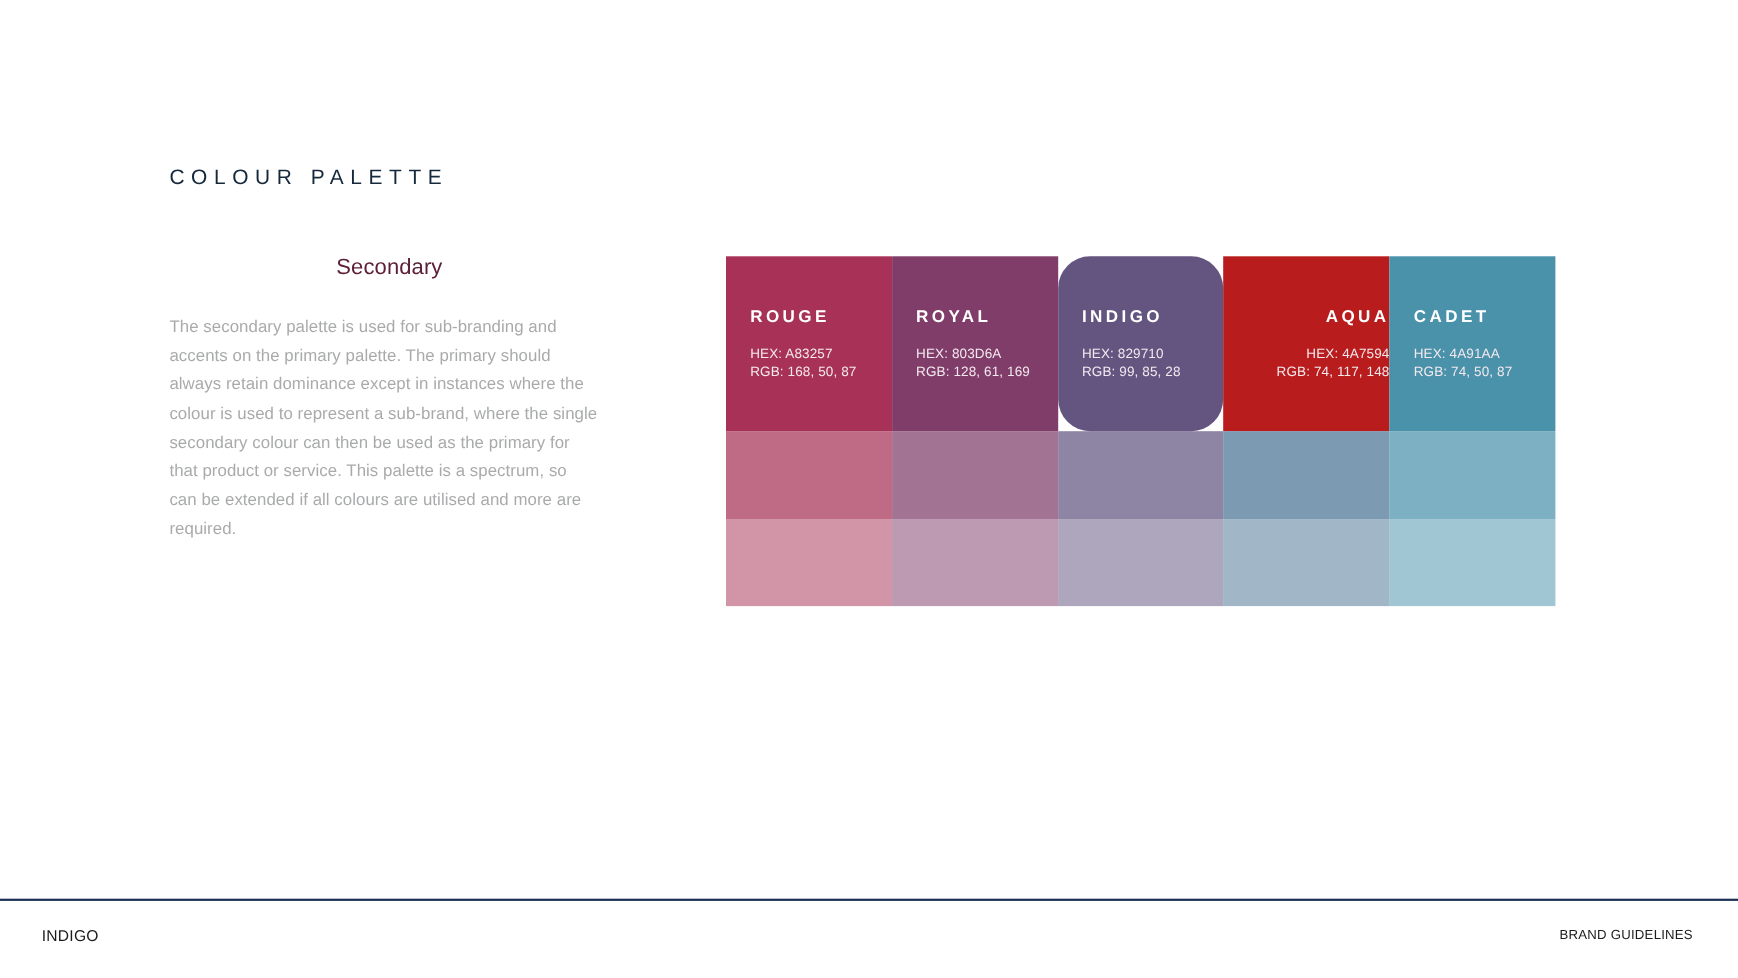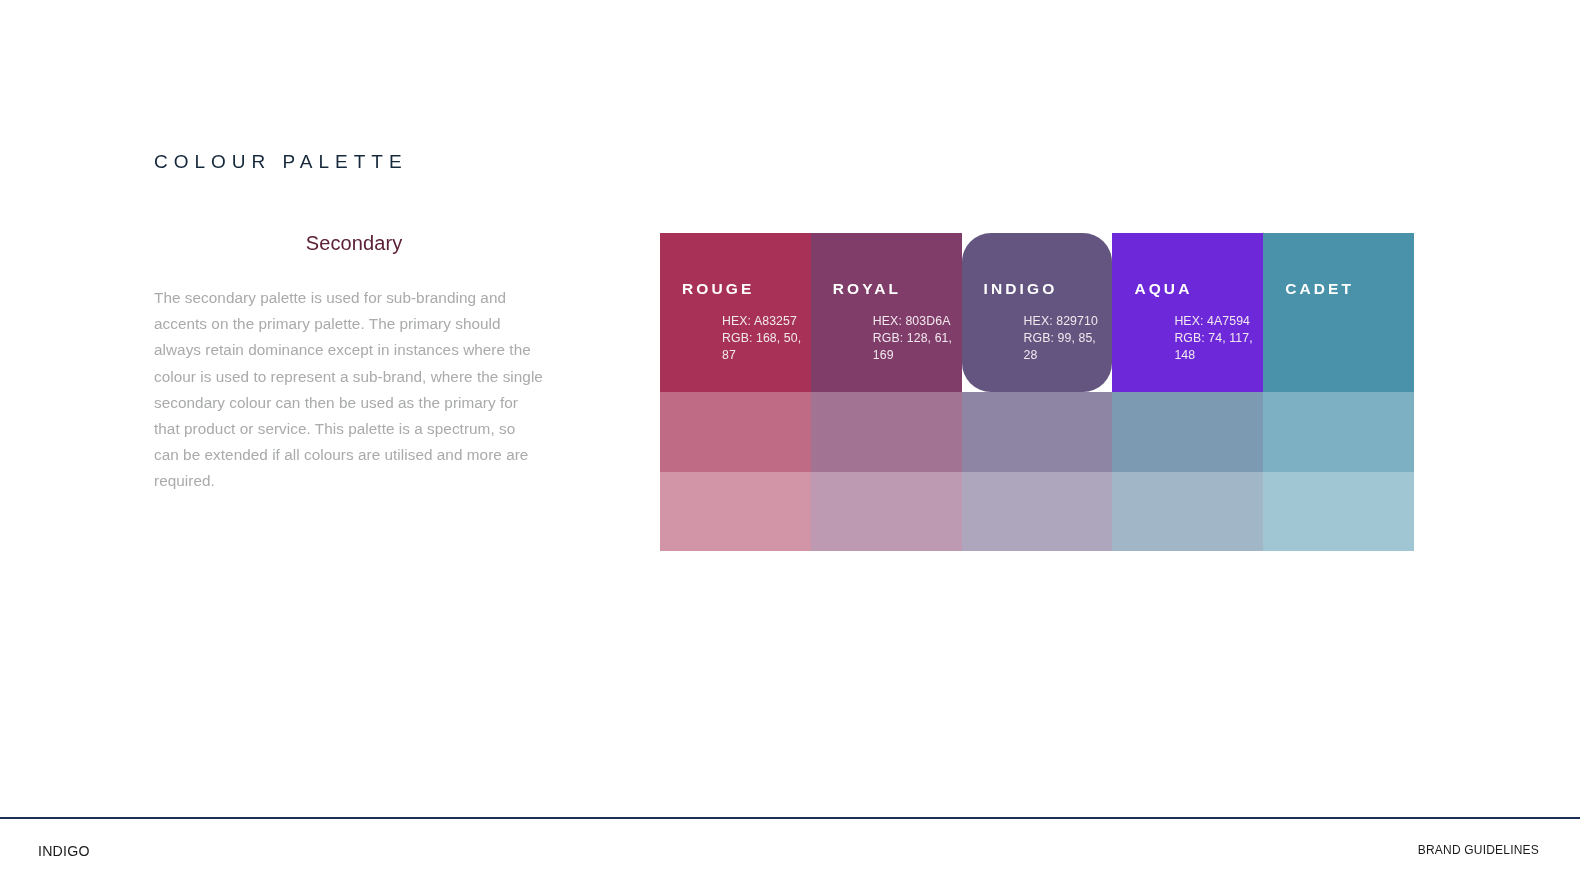--- a/index.html
+++ b/index.html
@@ -87,21 +87,21 @@
 
   .swatch-meta {
     margin: 0;
     padding-top: 16px;
     color: #f2e9ee;
     font-size: 12.3px;
     line-height: 17px;
     letter-spacing: 0.1px;
   }
 
-  .swatch-meta .meta-line { display: block; margin-left: 40px; }
+  .swatch-meta .meta-line { display: block; }
 
   
   .footer-rule {
     position: absolute;
     left: 0;
     right: 0;
     top: 817px;
     height: 2px;
     background: #1c3055;
   }
@@ -158,29 +158,33 @@
         <span class="meta-line">RGB: 128, 61, 169</span>
       </p>
     </div>
     <div class="swatch swatch-main" style="background-color: rgb(99, 85, 128); opacity: 1; border-radius: 29px;">
       <p class="swatch-name">INDIGO</p>
       <p class="swatch-meta">
         <span class="meta-line">HEX: 829710</span>
         <span class="meta-line">RGB: 99, 85, 28</span>
       </p>
     </div>
-    <div class="swatch swatch-main" style="background-color: #6d28d9; opacity: 1;">
+    <div class="swatch swatch-main" style="background-color: #b91c1c; opacity: 1; text-align: right;">
       <p class="swatch-name">AQUA</p>
       <p class="swatch-meta">
         <span class="meta-line">HEX: 4A7594</span>
         <span class="meta-line">RGB: 74, 117, 148</span>
       </p>
     </div>
     <div class="swatch swatch-main" style="background-color: rgb(74, 145, 170); opacity: 1;">
       <p class="swatch-name">CADET</p>
+      <p class="swatch-meta">
+        <span class="meta-line">HEX: 4A91AA</span>
+        <span class="meta-line">RGB: 74, 50, 87</span>
+      </p>
     </div>
     <div class="swatch" style="background-color: rgb(168, 50, 87); opacity: 0.72;"></div>
     <div class="swatch" style="background-color: rgb(128, 61, 106); opacity: 0.72;"></div>
     <div class="swatch" style="background-color: rgb(99, 85, 128); opacity: 0.72;"></div>
     <div class="swatch" style="background-color: rgb(74, 117, 148); opacity: 0.72;"></div>
     <div class="swatch" style="background-color: rgb(74, 145, 170); opacity: 0.72;"></div>
     <div class="swatch" style="background-color: rgb(168, 50, 87); opacity: 0.52;"></div>
     <div class="swatch" style="background-color: rgb(128, 61, 106); opacity: 0.52;"></div>
     <div class="swatch" style="background-color: rgb(99, 85, 128); opacity: 0.52;"></div>
     <div class="swatch" style="background-color: rgb(74, 117, 148); opacity: 0.52;"></div>

